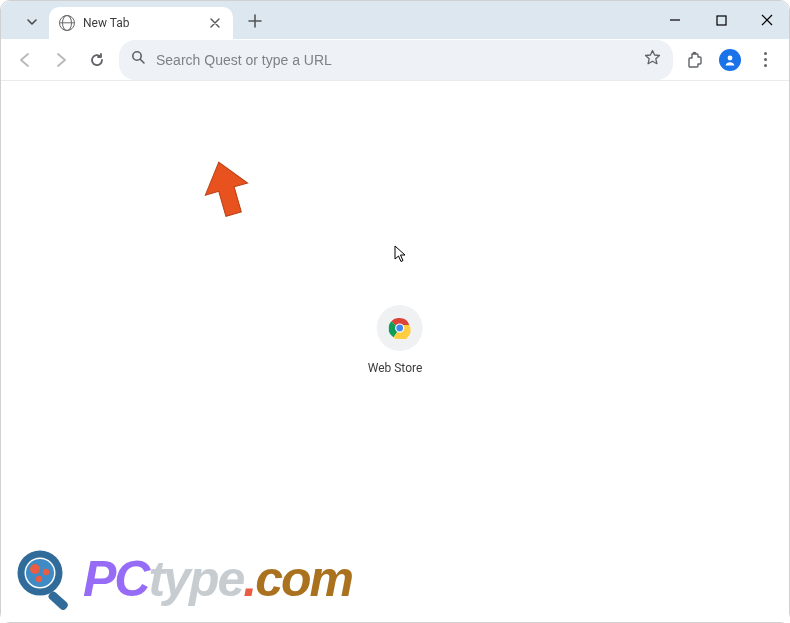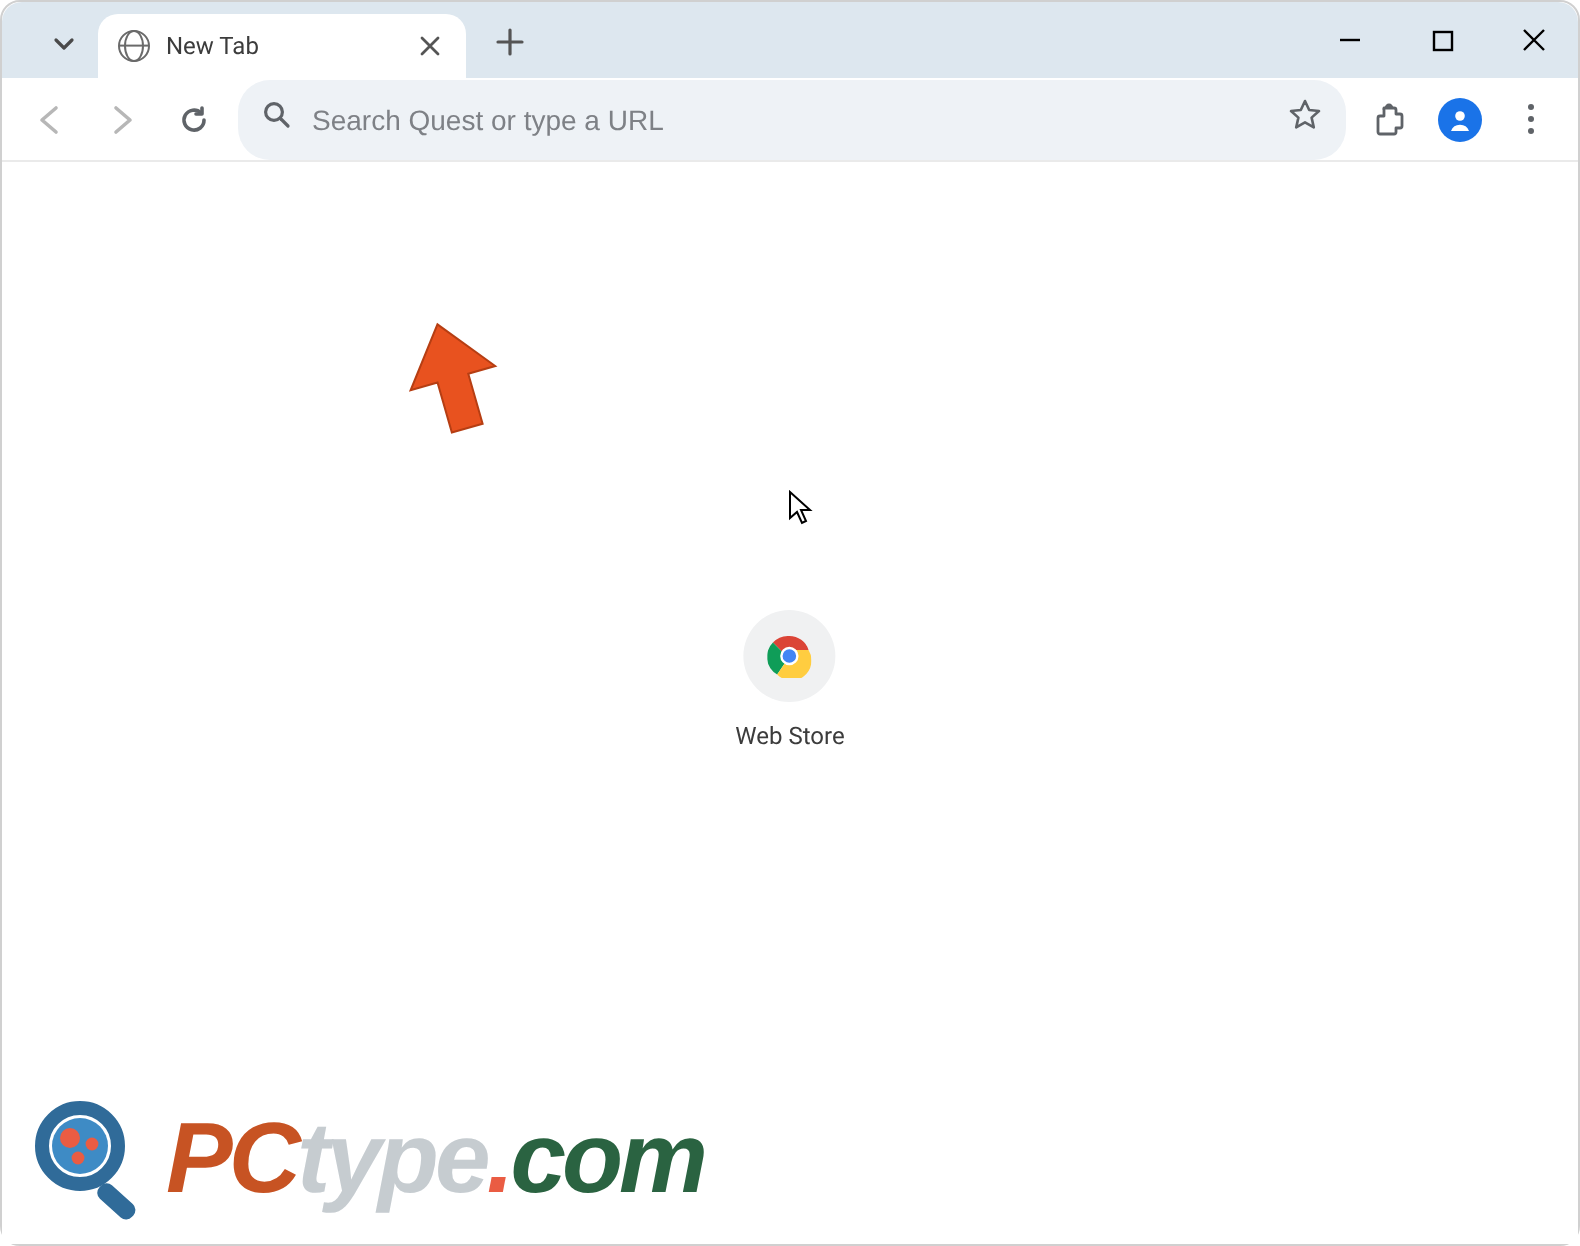--- a/index.html
+++ b/index.html
@@ -224,21 +224,21 @@
   background: #fff;
   position: relative;
 }
 .shortcut {
   position: absolute;
   left: 50%;
   top: 224px;
   transform: translateX(-50%);
   display: flex;
   flex-direction: column;
-  align-items: center;
+  align-items: flex-end;
   gap: 10px;
   cursor: pointer;
 }
 .shortcut-icon {
   width: 46px;
   height: 46px;
   border-radius: 50%;
   background: #f0f1f2;
   display: flex;
   align-items: center;
@@ -270,24 +270,24 @@
   opacity: 0.9;
 }
 .watermark svg { display: block; }
 .wm-text {
   font-family: Arial, sans-serif;
   font-size: 50px;
   font-weight: bold;
   font-style: italic;
   letter-spacing: -2px;
 }
-.wm-pc { color: #c2410c; }
+.wm-pc { color: #8b5cf6; }
 .wm-risk { color: #c0c7cc; }
 .wm-dot { color: #e84b2f; }
-.wm-com { color: #14532d; text-align: center; }
+.wm-com { color: #a16207; text-align: center; }
 </style>
 </head>
 <body>
 
 <div class="window">
 
   <div class="tab-strip">
     <div class="tab-leading">
       <div class="dropdown-chevron">
         <svg width="12" height="12" viewBox="0 0 12 12">

